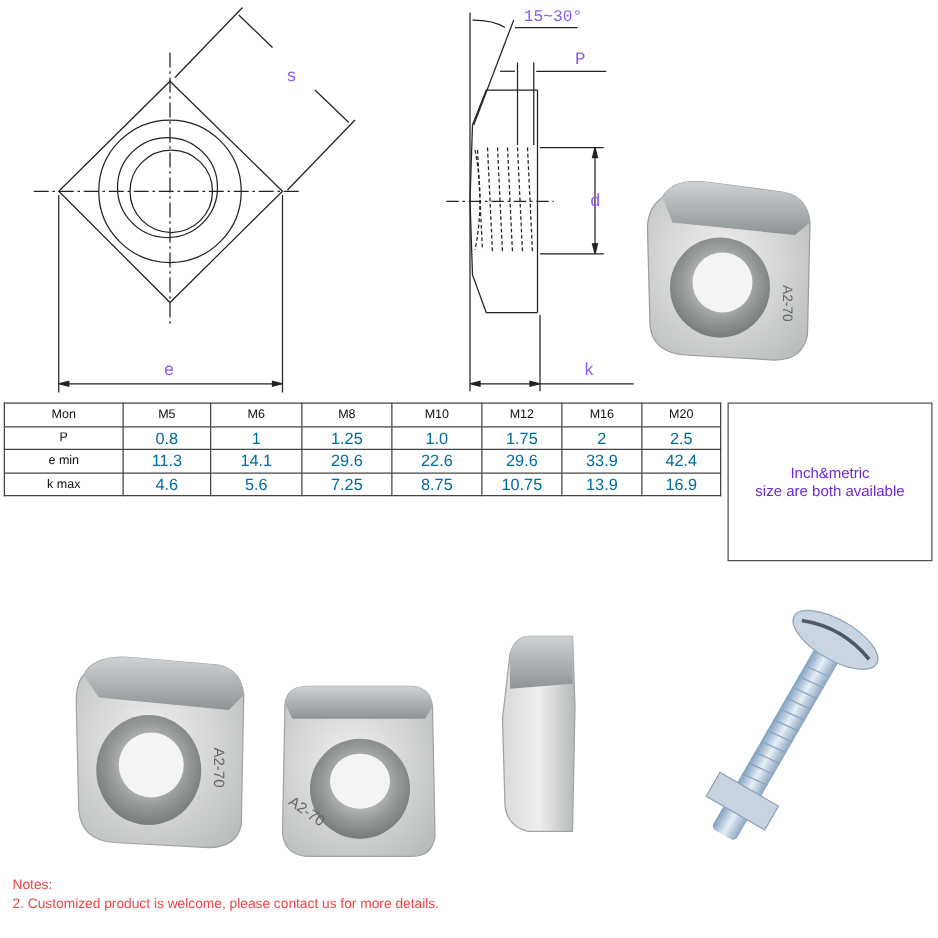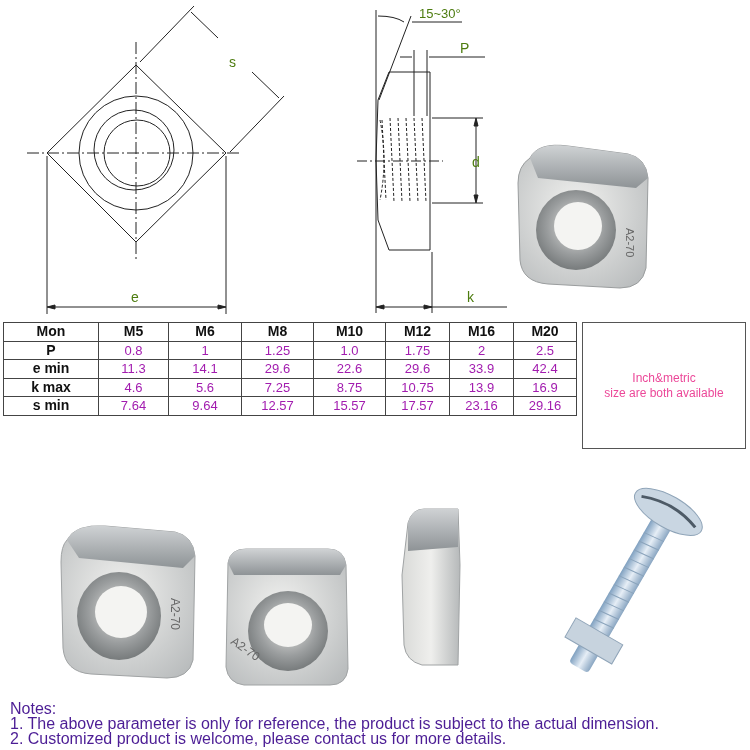--- a/index.html
+++ b/index.html
@@ -1,23 +1,23 @@
 <!DOCTYPE html>
 <html><head>
 <meta charset="utf-8">
 <style>
   html,body{margin:0;padding:0;background:#fff;}
   body{width:750px;height:750px;position:relative;overflow:hidden;font-family:"Liberation Sans",sans-serif;color:#111;}
   svg{position:absolute;overflow:visible;}
-  .lbl{position:absolute;font-family:Liberation Sans, sans-serif;font-size:14px;color:#4d7c0f;}
+  .lbl{position:absolute;font-family:Liberation Mono, monospace;font-size:14px;color:#8b5cf6;}
   table.spec{position:absolute;left:3px;top:322px;width:573px;border-collapse:collapse;table-layout:fixed;}
-  table.spec td{border:1px solid #444;height:17.5px;padding:0;text-align:center;font-size:13px;line-height:17px;color:#a21caf;}
-  table.spec td.h{font-weight:bold;color:#111;font-size:14px;}
-  .side-box{position:absolute;left:582px;top:322px;width:164px;height:127px;border:1px solid #555;box-sizing:border-box;display:flex;flex-direction:column;justify-content:center;font-size:12px;color:#ec4899;text-align:center;line-height:15px;}
-  .notes{position:absolute;left:10px;top:701px;font-size:16px;line-height:15px;color:#4c1d95;}
+  table.spec td{border:1px solid #444;height:17.5px;padding:0;text-align:center;font-size:13px;line-height:17px;color:#0369a1;}
+  table.spec td.h{font-weight:normal;color:#111;font-size:10px;}
+  .side-box{position:absolute;left:582px;top:322px;width:164px;height:127px;border:1px solid #555;box-sizing:border-box;display:flex;flex-direction:column;justify-content:center;font-size:12px;color:#6d28d9;text-align:center;line-height:15px;}
+  .notes{position:absolute;left:10px;top:701px;font-size:11px;line-height:15px;color:#ef4444;}
 </style>
 </head>
 <body>
 
 <div>
   <svg width="300" height="320" style="left:0;top:0">
     <g stroke="#222" stroke-width="1" fill="none">
 
       <polygon points="136,65 226,153 136,242 47,153"></polygon>
 
@@ -154,30 +154,20 @@
   </tr>
   <tr>
     <td class="h">k max</td>
     <td>4.6</td>
     <td>5.6</td>
     <td>7.25</td>
     <td>8.75</td>
     <td>10.75</td>
     <td>13.9</td>
     <td>16.9</td>
-  </tr>
-  <tr>
-    <td class="h">s min</td>
-    <td>7.64</td>
-    <td>9.64</td>
-    <td>12.57</td>
-    <td>15.57</td>
-    <td>17.57</td>
-    <td>23.16</td>
-    <td>29.16</td>
   </tr>
 </tbody>
   </table>
 
 <div class="side-box">
   <span>Inch&amp;metric</span>
   <span>size are both available</span>
 </div>
 
 <svg width="150" height="170" style="left:55px;top:520px">
@@ -230,15 +220,14 @@
         <line x1="80" y1="170" x2="102" y2="168"></line>
     </g>
     <ellipse cx="91" cy="30" rx="38" ry="16" fill="#c9d6e2" stroke="#8fa4b8"></ellipse>
     <path d="M60,30 Q91,18 122,30" stroke="#4d5a66" stroke-width="3" fill="none"></path>
     <rect x="64" y="168" width="54" height="22" fill="#c7d3de" stroke="#8fa4b8"></rect>
   </g>
 </svg>
 
 <div class="notes">
   <div>Notes:</div>
-  <div>1. The above parameter is only for reference, the product is subject to the actual dimension.</div>
   <div>2. Customized product is welcome, please contact us for more details.</div>
 </div>
 
 </body></html>

